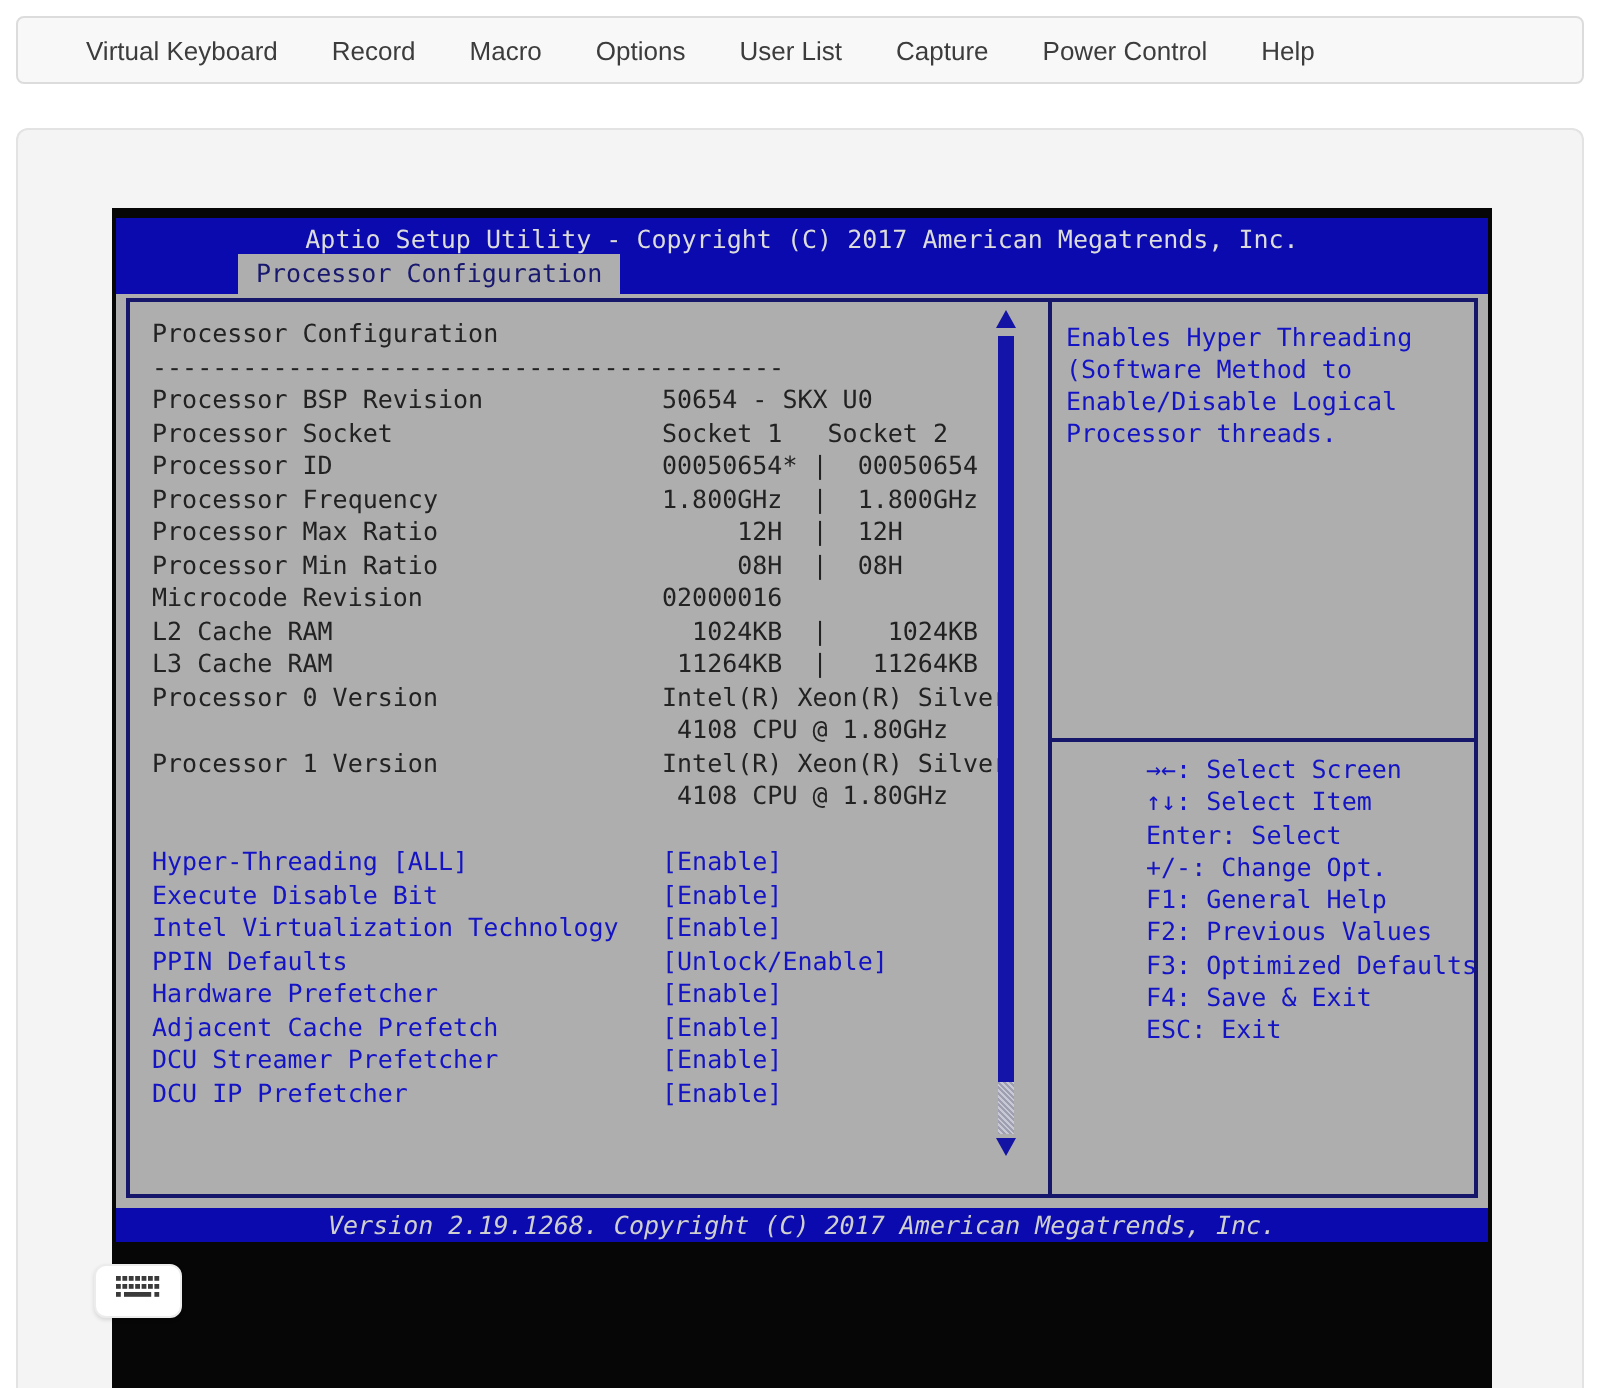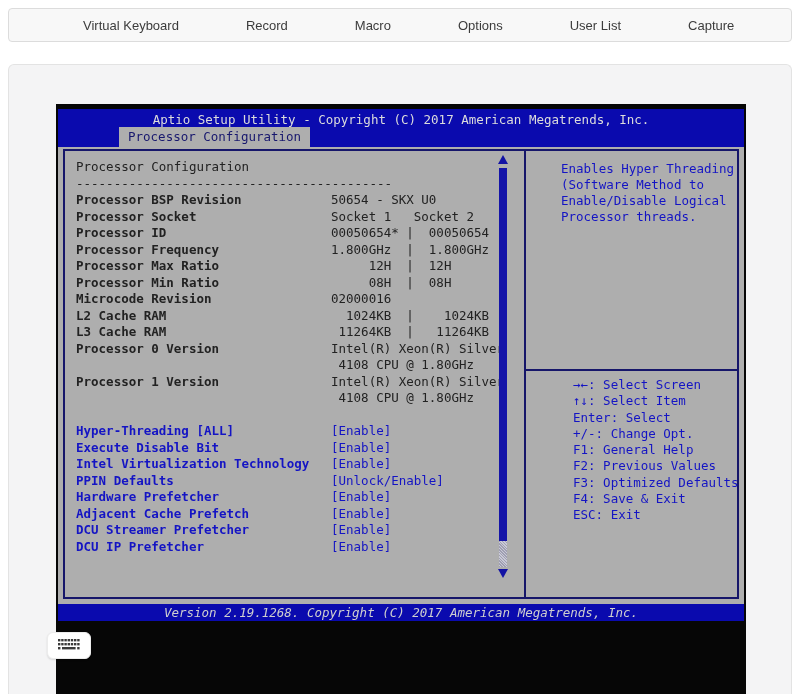--- a/index.html
+++ b/index.html
@@ -3,21 +3,21 @@
 <meta charset="utf-8">
 <style>
   * { margin:0; padding:0; box-sizing:border-box; }
   html,body { width:800px; height:694px; background:#ffffff; overflow:hidden;
               font-family:"Liberation Sans", sans-serif; position:relative; }
 
   
   .menu-bar { position:absolute; top:8px; left:8px; width:784px; height:34px;
               background:#f8f8f8; border:1px solid #dcdcdc; border-radius:4px;
               display:flex; align-items:center; padding-left:34px; gap:27px; }
-  .menu-item { font-size:13px; color:#3c3c3c; cursor:pointer; white-space:nowrap;margin-left:40px; }
+  .menu-item { font-size:13px; color:#3c3c3c; cursor:pointer; white-space:nowrap; }
 
   
   .panel { position:absolute; top:64px; left:8px; width:784px; height:630px;
            background:#f4f4f5; border:1px solid #e3e3e3; border-bottom:none;
            border-radius:6px 6px 0 0; }
 
   
   .bios-screen { position:absolute; left:47px; top:39px; width:690px; height:650px;
                  background:#060606;
                  font-family:"DejaVu Sans Mono", monospace; font-size:12.5px; }
@@ -31,21 +31,21 @@
 
   .bios-content { position:absolute; left:2px; top:43px; width:686px; height:457px;
                   background:#aeaeae; }
 
   .outer-box { position:absolute; left:5px; top:2px; width:676px; height:450px;
                border:2px solid #16166a; }
 
   .left-cell { position:absolute; left:0; top:0; width:459px; height:446px;
                padding:8px 0 0 11px; overflow:hidden; }
   .row { display:flex; line-height:16.5px; height:16.5px; white-space:pre; }
-  .row .lbl { width:255px; white-space:pre;font-weight:bold; }
+  .row .lbl { width:255px; white-space:pre; }
   .row .val { white-space:pre; }
   .info .lbl, .info .val { color:#222222; }
   .heading-row, .dash-row { color:#222222; line-height:16.5px; height:16.5px; white-space:pre; }
   #opt-rows { margin-top:16.5px; }
   .opt .lbl, .opt .val { color:#1414c4; }
   .opt { cursor:pointer; }
 
   .v-divider { position:absolute; left:459px; top:0; width:2px; height:446px; background:#16166a; }
 
   
@@ -56,21 +56,21 @@
   .sb-thumb { position:absolute; top:14px; left:1px; width:8px; height:373px;
               background:#1414a8; cursor:pointer; }
   .sb-hatch { position:absolute; top:387px; left:1px; width:8px; height:26px;
               background:repeating-linear-gradient(45deg,#9f9fb2 0 1px,#c9c9d6 1px 2px);
               cursor:pointer; }
   .sb-down { position:absolute; top:415px; left:0; width:0; height:0;
              border-left:5px solid transparent; border-right:5px solid transparent;
              border-top:9px solid #1313a4; cursor:pointer; }
 
   
-  .help-text { position:absolute; left:496px; top:10px; width:200px;
+  .help-text { position:absolute; left:468px; top:10px; width:200px;
                color:#1414c4; line-height:16px; white-space:pre; }
   .keys-sep { position:absolute; left:461px; top:218px; width:211px; height:2px;
               background:#16166a; }
   .key-lines { position:absolute; left:476px; top:226px; width:204px;
                color:#1414c4; line-height:16.3px; white-space:pre;margin-left:32px; }
 
   .bios-footer { position:absolute; left:2px; top:500px; width:686px; height:17px;
                  background:#0a0aae; color:#cfcfcf; text-align:center;
                  line-height:17px; white-space:pre;font-style:italic; }
 

